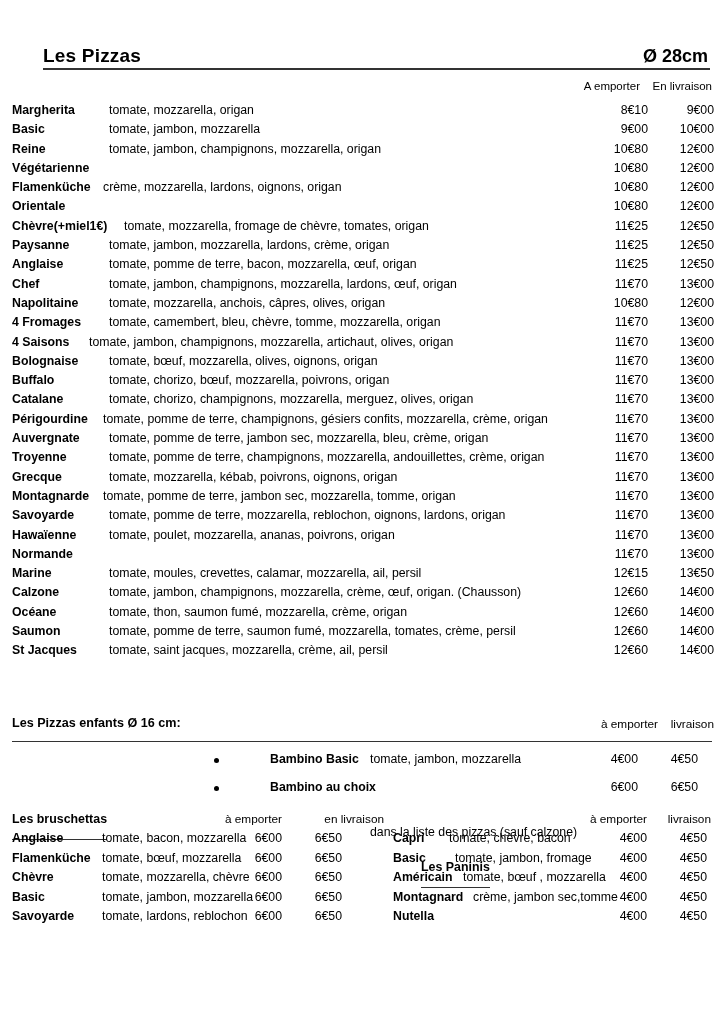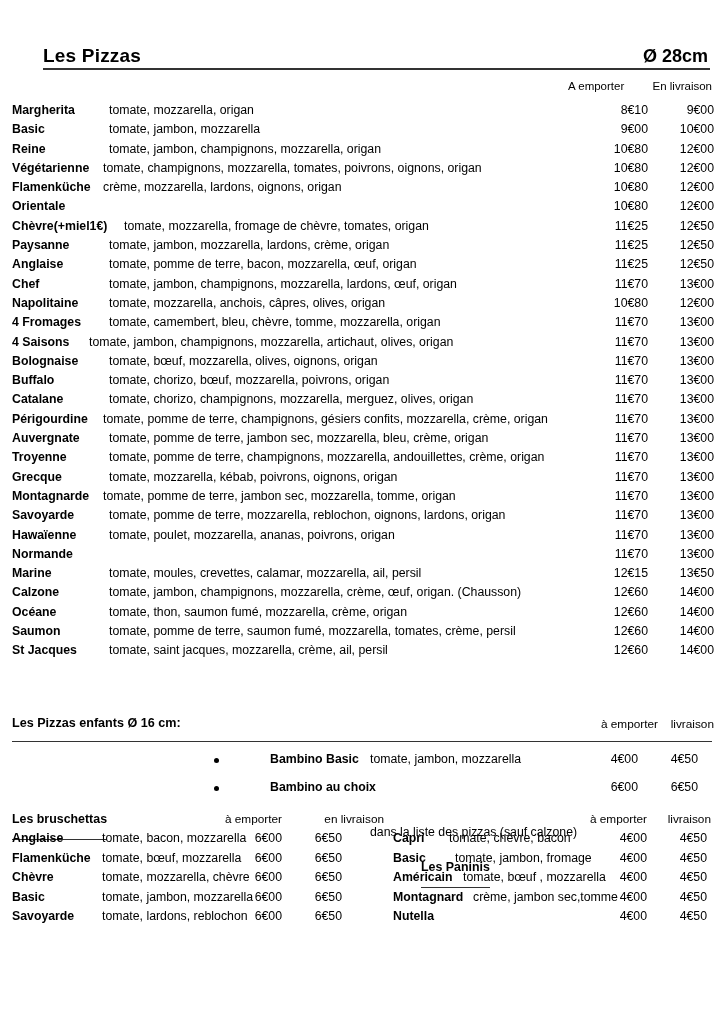--- a/index.html
+++ b/index.html
@@ -54,21 +54,21 @@
     position: absolute;
     top: 80px;
     right: 12px;
     width: 300px;
     font-size: 11.5px;
     display: flex;
     justify-content: flex-end;
   }
   .col-heads .ch1 {
     width: 72px;
-    text-align: left;
+    text-align: right;
   }
   .col-heads .ch2 {
     width: 72px;
     text-align: right;
   }
 
   
   .pizza-list {
     position: absolute;
     left: 12px;
@@ -304,21 +304,20 @@
         <span class="p-price2">10€00</span>
       </div>
       <div class="pizza-row">
         <span class="p-name">Reine</span>
         <span class="p-desc">tomate, jambon, champignons, mozzarella, origan</span>
         <span class="p-price1">10€80</span>
         <span class="p-price2">12€00</span>
       </div>
       <div class="pizza-row tight">
         <span class="p-name">Végétarienne</span>
-        <span class="p-desc">tomate, champignons, mozzarella, tomates, poivrons, oignons, origan</span>
         <span class="p-price1">10€80</span>
         <span class="p-price2">12€00</span>
       </div>
       <div class="pizza-row tight">
         <span class="p-name">Flamenküche</span>
         <span class="p-desc">crème, mozzarella, lardons, oignons, origan</span>
         <span class="p-price1">10€80</span>
         <span class="p-price2">12€00</span>
       </div>
       <div class="pizza-row">

